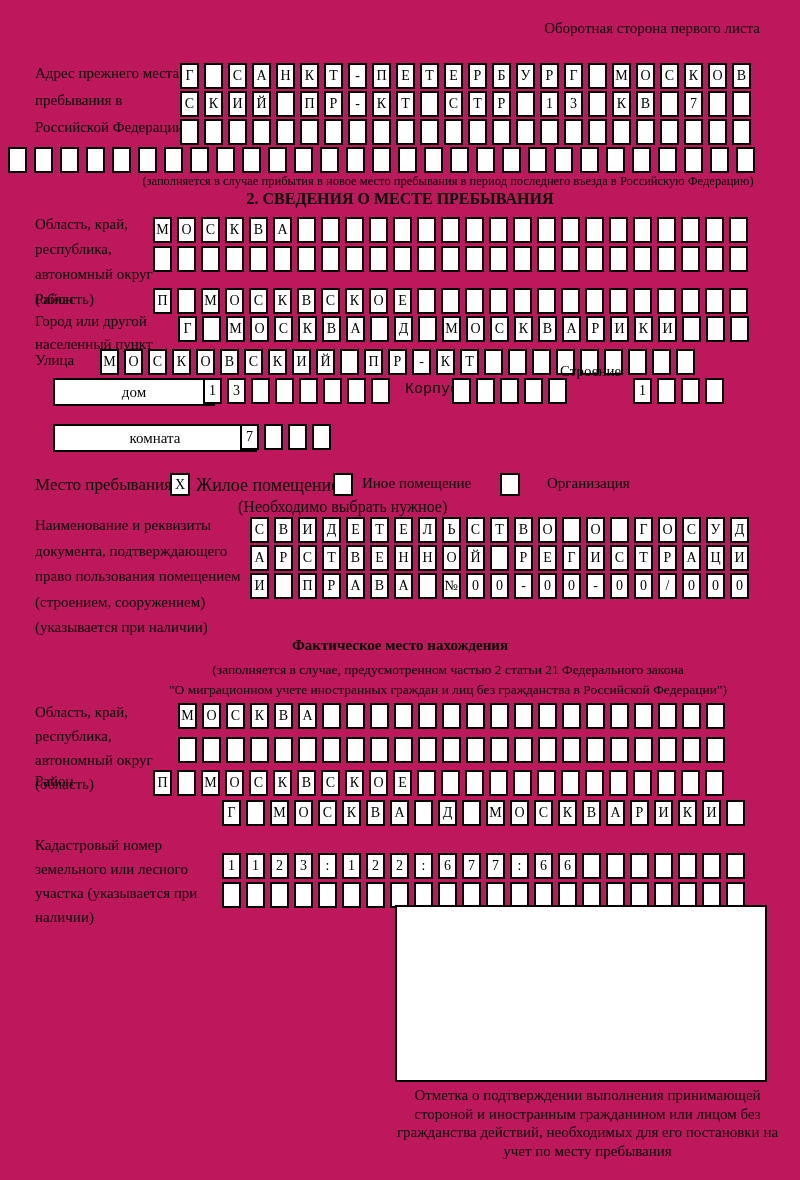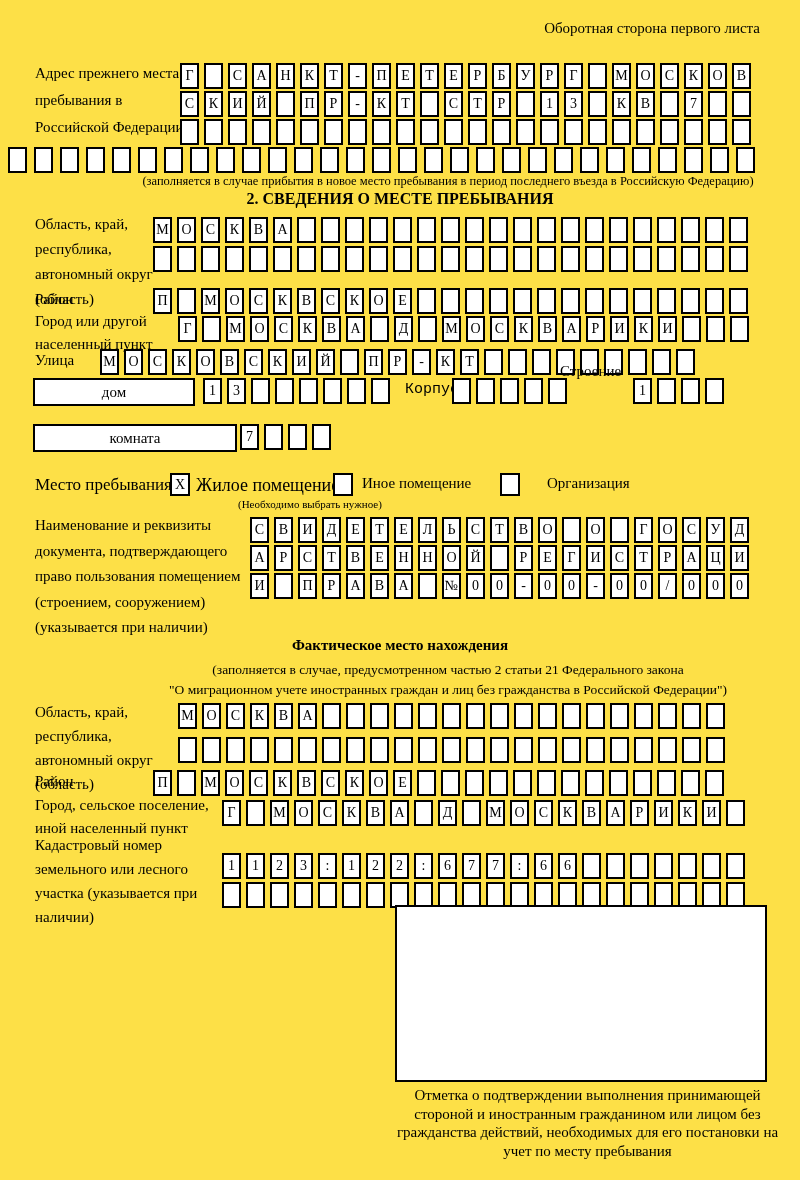--- a/index.html
+++ b/index.html
@@ -1,26 +1,26 @@
 <!DOCTYPE html>
 <html><head>
 <meta charset="utf-8">
 <style>
   html,body{margin:0;padding:0;background:#fff;}
   body{font-family:"Liberation Serif", serif; color:#000;}
-  .page{position:relative;width:800px;height:1180px;background:#fde047;overflow:hidden;}
+  .page{position:relative;width:800px;height:1180px;background:#be185d;overflow:hidden;}
   .hdr{position:absolute;top:20px;right:40px;font-size:15px;}
   .lbl{position:absolute;font-size:15px;line-height:27px;}
   .cap{position:absolute;font-size:12.5px;}
   .center{left:0;width:800px;text-align:center;padding-left:48px;}
   .h-bold{position:absolute;font-weight:bold;font-size:16px;}
   .cells{position:absolute;display:flex;gap:5px;}
   .cells.g7{gap:7px;}
   .cell{width:15px;height:22px;border:2px solid #000;display:flex;align-items:center;justify-content:center;font-size:14px;flex:none;background:#fff;}
-  .widebox{position:absolute;border:2px solid #000;height:24px;display:flex;align-items:center;justify-content:center;font-size:15px;background:#fff;}
+  .widebox{position:absolute;border:2px solid #000;height:24px;display:flex;align-items:center;justify-content:center;font-size:15px;background:#fff;margin-left:20px;}
   .cb{position:absolute;width:16px;height:19px;border:2px solid #000;display:flex;align-items:center;justify-content:center;font-size:14px;background:#fff;}
   .stamp{position:absolute;border:2px solid #000;background:#fff;}
   
   #prev-label{left:35px;top:60px;width:152px;}
   #rowA1{left:180px;top:63px;} #rowA2{left:180px;top:91px;} #rowA3{left:180px;top:119px;} #rowA4{left:8px;top:147px;}
   #noteA{top:174px;}
   #sec2-title{top:190px;left:0;width:800px;text-align:center;}
   #regB-label{left:35px;top:212px;width:122px;line-height:25px;}
   #rowB1{left:153px;top:217px;} #rowB2{left:153px;top:246px;}
   #distB-label{left:35px;top:286px;}
@@ -36,21 +36,21 @@
   #stroenie-label{left:560px;top:363px;position:absolute;font-size:15px;}
   #rowB8{left:633px;top:378px;}
   #noteB1{left:35px;top:408px;}
   #kv-box{left:33px;top:424px;width:200px;}
   #rowB9{left:240px;top:424px;}
   #noteB2{left:35px;top:455px;}
   #stay-label{left:35px;top:475px;position:absolute;font-size:17px;}
   #cb1{left:170px;top:473px;} #stay-opt1{left:196px;top:475px;position:absolute;font-size:18px;}
   #cb2{left:333px;top:473px;} #stay-opt2{left:362px;top:475px;position:absolute;font-size:15px;}
   #cb3{left:500px;top:473px;} #stay-opt3{left:547px;top:475px;position:absolute;font-size:15px;}
-  #stay-note{left:238px;top:498px;font-size:11px;position:absolute;}
+  #stay-note{left:238px;top:498px;font-size:16px;position:absolute;}
   #doc-label{left:35px;top:513px;width:215px;line-height:25.5px;}
   #rowD1{left:250px;top:517px;} #rowD2{left:250px;top:545px;} #rowD3{left:250px;top:573px;}
   #fact-title{top:637px;left:0;width:800px;text-align:center;font-size:15px;}
   #fact-note1{top:662px;font-size:13.5px;}
   #fact-note2{top:682px;font-size:13.5px;}
   #regC-label{left:35px;top:700px;width:152px;line-height:24px;}
   #rowC1{left:178px;top:703px;} #rowC2{left:178px;top:737px;}
   #distC-label{left:35px;top:768px;}
   #rowC3{left:153px;top:770px;}
   #cityC-label{left:35px;top:794px;width:190px;line-height:23px;}
@@ -515,21 +515,20 @@
       <div class="cell"></div>
       <div class="cell"></div>
       <div class="cell"></div>
       <div class="cell"></div>
       <div class="cell"></div>
       <div class="cell"></div>
       <div class="cell"></div>
       <div class="cell"></div>
     </div>
 
-  <div class="lbl" id="cityC-label">Город, сельское поселение, иной населенный пункт</div>
   <div class="cells" id="rowC4">
       <div class="cell">Г</div>
       <div class="cell"></div>
       <div class="cell">М</div>
       <div class="cell">О</div>
       <div class="cell">С</div>
       <div class="cell">К</div>
       <div class="cell">В</div>
       <div class="cell">А</div>
       <div class="cell"></div>

